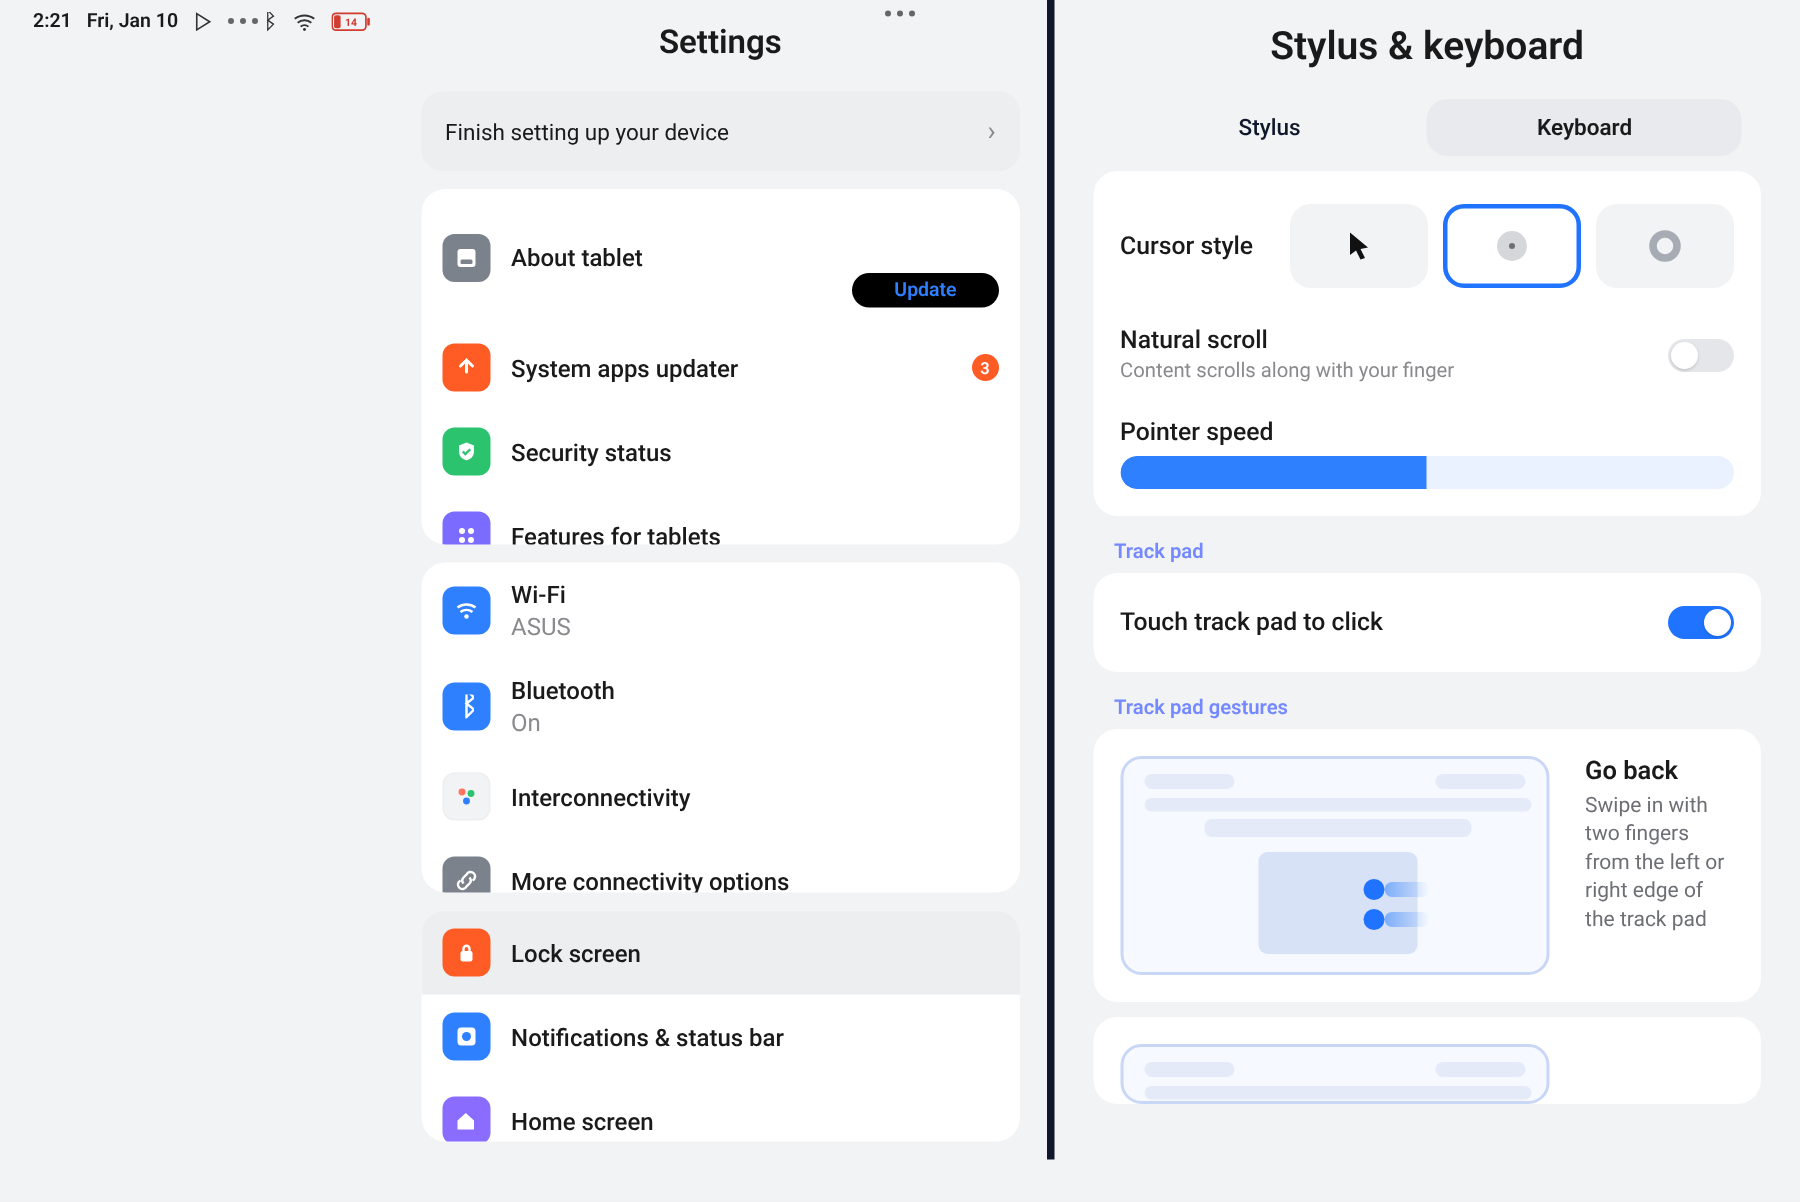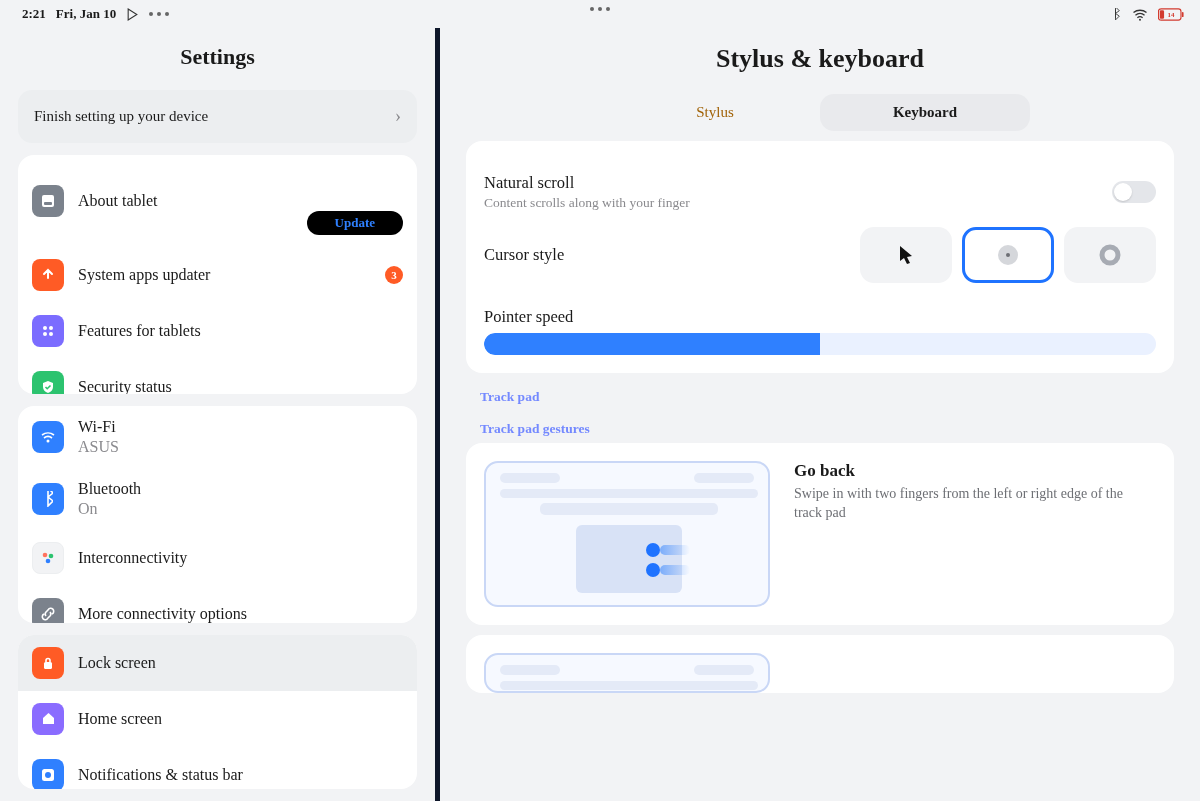--- a/index.html
+++ b/index.html
@@ -4,21 +4,21 @@
 <style>
   * { box-sizing: border-box; margin: 0; padding: 0; }
   body {
     font-family: -apple-system, BlinkMacSystemFont, "Segoe UI", Roboto, Arial, sans-serif;
     background: #f2f3f5;
     width: 1200px;
     height: 801px;
     overflow: hidden;
     color: #1a1a1a;
   }
-  .screen { display: flex; flex-direction: column; height: 100%; font-family: Liberation Serif, serif; }
+  .screen { display: flex; flex-direction: row; height: 100%; }
   .statusbar {
     height: 28px;
     display: flex;
     align-items: center;
     justify-content: space-between;
     padding: 0 16px 0 22px;
     font-size: 13px;
     font-weight: 500;
   }
   .sb-left, .sb-right { display: flex; align-items: center; gap: 10px; }
@@ -110,21 +110,21 @@
     gap: 0;
     align-self: center;
     margin-bottom: 10px;
   }
   .tab {
     width: 210px;
     text-align: center;
     padding: 10px 0;
     font-size: 15px;
     border-radius: 14px;
-    color: #a16207;
+    color: #0f172a;
     font-weight: 500;
   }
   .tab.active {
     background: #e9eaed;
     color: #1a1a1a;
     font-weight: 600;
   }
   .section-label {
     color: #7489ff;
     font-size: 13.5px;
@@ -303,43 +303,43 @@
             <svg width="14" height="14">
                 <path d="M7 2v8M3 6l4-4 4 4" stroke="#fff" stroke-width="2" fill="none" stroke-linecap="round"></path>
               </svg>
           </div>
           <div class="row-labels">
               <span class="row-title">System apps updater</span>
             </div>
           <span class="badge-count">3</span>
         </div>
         <div class="row">
+          <div class="icon-box bg-green">
+            <svg width="14" height="14">
+                <path d="M7 1l5 2v4c0 3-2 5-5 6-3-1-5-3-5-6V3l5-2z" fill="#fff"></path>
+                <path d="M4.5 7l1.7 1.7L9.5 5.5" stroke="#2cc36f" stroke-width="1.6" fill="none"></path>
+              </svg>
+          </div>
+          <div class="row-labels">
+              <span class="row-title">Security status</span>
+            </div>
+        </div>
+        <div class="row">
           <div class="icon-box bg-purple">
             <svg width="14" height="14">
                 <circle cx="4" cy="4" r="2" fill="#fff"></circle>
                 <circle cx="10" cy="4" r="2" fill="#fff"></circle>
                 <circle cx="4" cy="10" r="2" fill="#fff"></circle>
                 <circle cx="10" cy="10" r="2" fill="#fff"></circle>
               </svg>
           </div>
           <div class="row-labels">
               <span class="row-title">Features for tablets</span>
             </div>
         </div>
-        <div class="row">
-          <div class="icon-box bg-green">
-            <svg width="14" height="14">
-                <path d="M7 1l5 2v4c0 3-2 5-5 6-3-1-5-3-5-6V3l5-2z" fill="#fff"></path>
-                <path d="M4.5 7l1.7 1.7L9.5 5.5" stroke="#2cc36f" stroke-width="1.6" fill="none"></path>
-              </svg>
-          </div>
-          <div class="row-labels">
-              <span class="row-title">Security status</span>
-            </div>
-        </div>
       </div>
 
       <div class="card">
         <div class="row">
           <div class="icon-box bg-blue">
             <svg width="16" height="14">
                 <path d="M2 5a10 10 0 0 1 12 0M4 8a6.5 6.5 0 0 1 8 0" stroke="#fff" stroke-width="1.6" fill="none"></path>
                 <circle cx="8" cy="11" r="1.5" fill="#fff"></circle>
               </svg>
           </div>
@@ -389,60 +389,52 @@
             <svg width="14" height="14">
                 <rect x="3" y="6" width="8" height="7" rx="1.5" fill="#fff"></rect>
                 <path d="M5 6V4.5a2 2 0 0 1 4 0V6" stroke="#fff" stroke-width="1.6" fill="none"></path>
               </svg>
           </div>
           <div class="row-labels">
               <span class="row-title">Lock screen</span>
             </div>
         </div>
         <div class="row">
-          <div class="icon-box" style="background:#8a6cff">
-            <svg width="15" height="15">
-                <path d="M2 7l5.5-5 5.5 5v6H2z" fill="#fff"></path>
-              </svg>
-          </div>
-          <div class="row-labels">
-              <span class="row-title">Home screen</span>
-            </div>
-        </div>
-        <div class="row">
           <div class="icon-box bg-blue">
             <svg width="16" height="16">
                 <rect x="2" y="2" width="12" height="12" rx="2.5" fill="#fff"></rect>
                 <circle cx="8" cy="8" r="3" fill="#2f80ff"></circle>
               </svg>
           </div>
           <div class="row-labels">
               <span class="row-title">Notifications &amp; status bar</span>
             </div>
         </div>
+        <div class="row">
+          <div class="icon-box" style="background:#8a6cff">
+            <svg width="15" height="15">
+                <path d="M2 7l5.5-5 5.5 5v6H2z" fill="#fff"></path>
+              </svg>
+          </div>
+          <div class="row-labels">
+              <span class="row-title">Home screen</span>
+            </div>
+        </div>
       </div>
     </div>
 
     <div class="main">
       <div class="main-title">Stylus &amp; keyboard</div>
 
       <div class="tabs">
         <div class="tab">Stylus</div>
         <div class="tab active">Keyboard</div>
       </div>
 
       <div class="panel">
-        <div class="setting-row" style="margin-top:10px">
-          <div>
-            <div class="setting-title">Natural scroll</div>
-            <div class="setting-sub">Content scrolls along with your finger</div>
-          </div>
-          <div class="toggle"></div>
-        </div>
-
         <div class="setting-row">
           <span class="setting-title">Cursor style</span>
           <div class="cursor-opts">
             <div class="copt">
               <svg width="20" height="22">
                   <path d="M4 2l12 10-5 1 3 6-3 1-3-6-4 3z" fill="#111"></path>
                 </svg>
             </div>
             <div class="copt sel">
               <svg width="22" height="22">
@@ -451,29 +443,43 @@
                 </svg>
             </div>
             <div class="copt">
               <svg width="22" height="22">
                   <circle cx="11" cy="11" r="8" fill="none" stroke="#a7abb3" stroke-width="5"></circle>
                 </svg>
             </div>
           </div>
         </div>
 
+        <div class="setting-row" style="margin-top:10px">
+          <div>
+            <div class="setting-title">Natural scroll</div>
+            <div class="setting-sub">Content scrolls along with your finger</div>
+          </div>
+          <div class="toggle"></div>
+        </div>
+
         <div style="margin-top:16px">
           <div class="setting-title">Pointer speed</div>
           <div class="slider-track">
             <div class="slider-fill" style="width:50%"></div>
           </div>
         </div>
       </div>
 
       <div class="section-label">Track pad</div>
+      <div class="panel">
+        <div class="setting-row">
+          <span class="setting-title">Touch track pad to click</span>
+          <div class="toggle on"></div>
+        </div>
+      </div>
 
       <div class="section-label">Track pad gestures</div>
       <div class="gesture-card">
         <div class="gest-illus">
           <div class="g-bar" style="left:14px;top:10px;width:60px;height:10px"></div>
           <div class="g-bar" style="right:14px;top:10px;width:60px;height:10px"></div>
           <div class="g-bar" style="left:14px;top:26px;width:258px;height:9px"></div>
           <div class="g-bar" style="left:54px;top:40px;width:178px;height:12px"></div>
           <div class="g-trackpad"></div>
           <div class="g-dot" style="left:160px;top:80px"></div>

